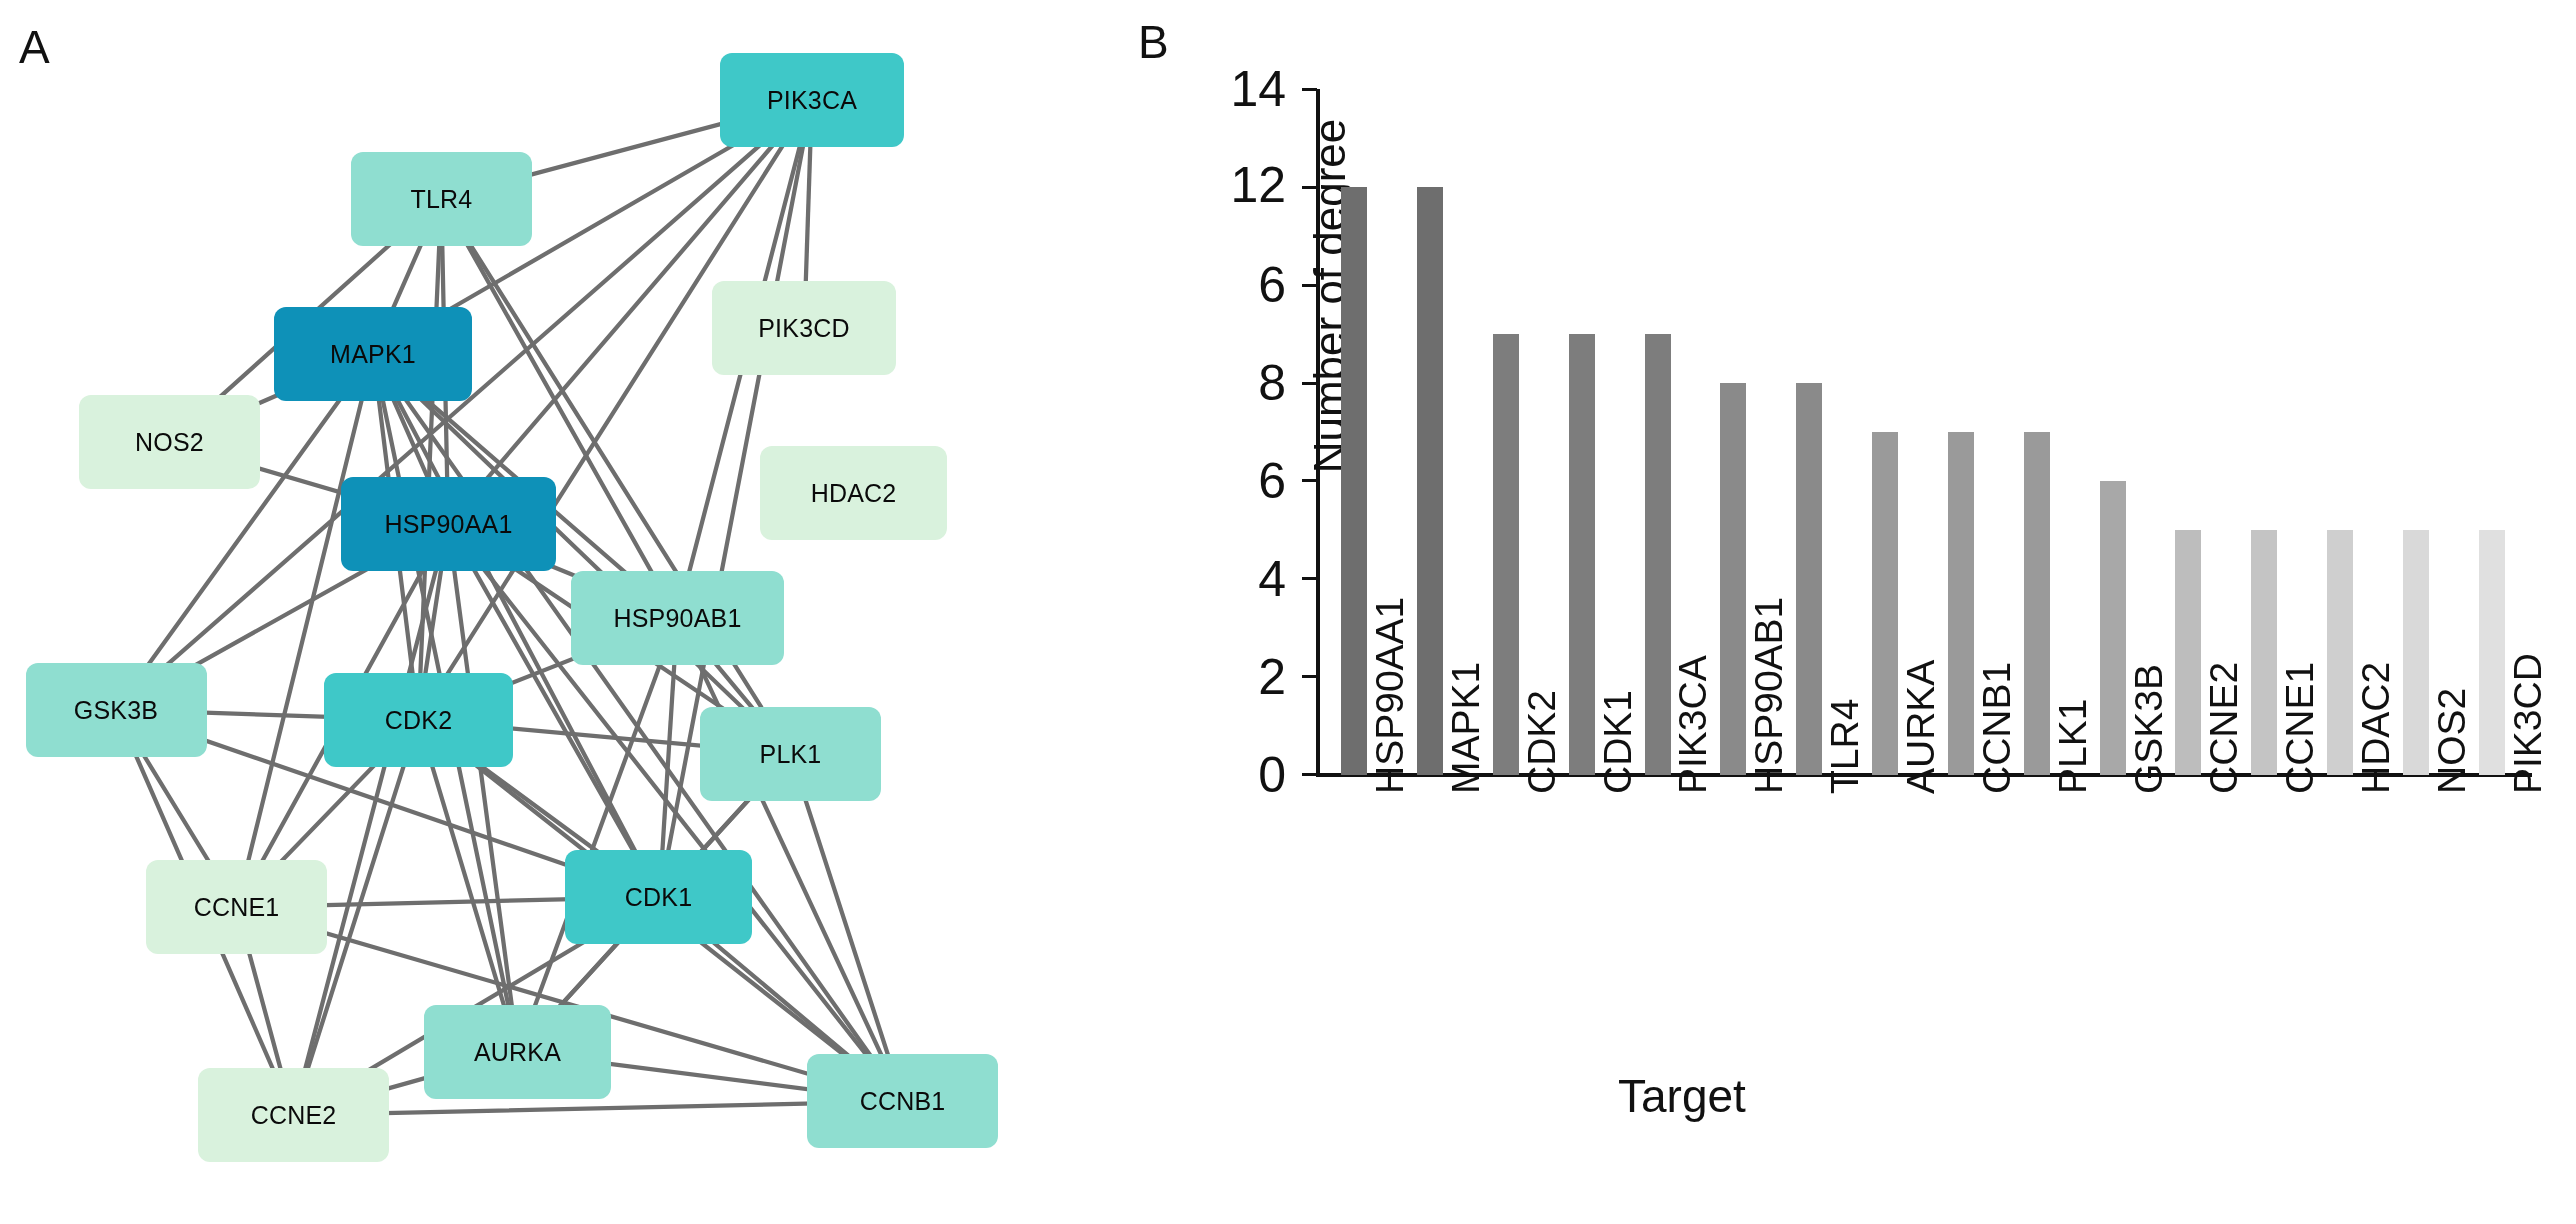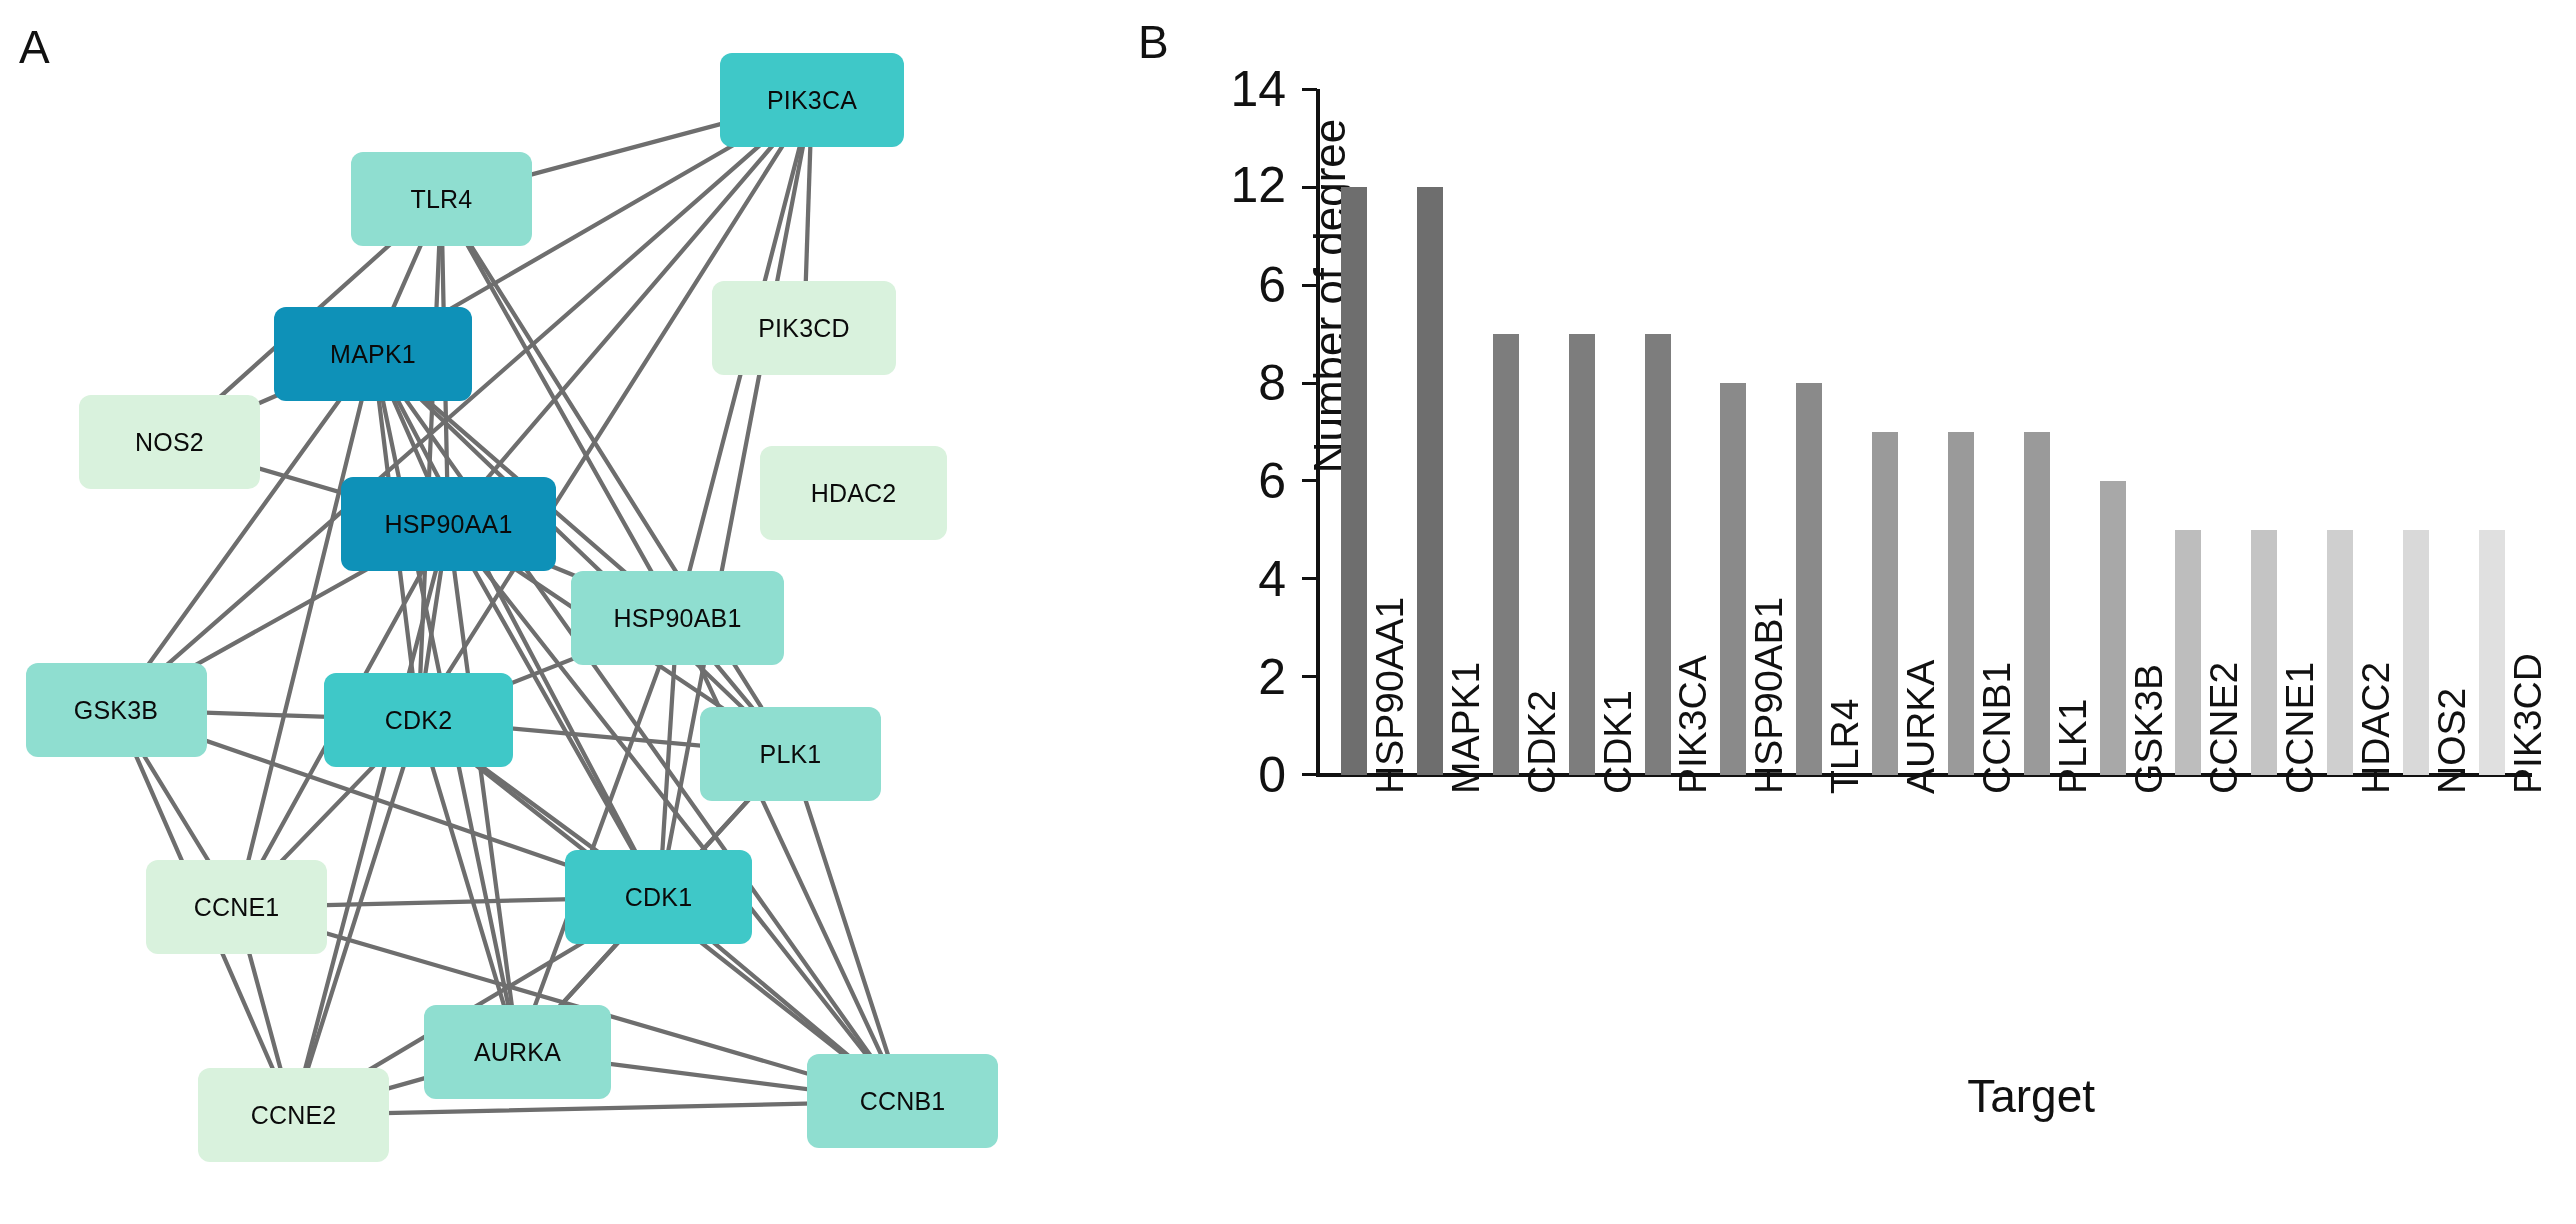--- a/index.html
+++ b/index.html
@@ -21,21 +21,21 @@
           transform:rotate(-90deg);transform-origin:center center;
           font-size:44px;color:#111;white-space:nowrap;}
   #plot{position:absolute;left:1316px;top:89px;width:1213px;height:686px;}
   #axis-line-y{position:absolute;left:1316px;top:89px;width:4.3px;height:687px;background:#111;}
   #axis-line-x{position:absolute;left:1316px;top:773px;width:1216px;height:4.3px;background:#111;}
   .ytick-mark{position:absolute;left:1302px;width:14.5px;height:3.4px;background:#111;}
   .ytick-label{position:absolute;width:94px;text-align:right;font-size:50px;color:#111;}
   .bar{position:absolute;bottom:0;}
   .xtick-label{position:absolute;font-size:39px;color:#111;white-space:nowrap;
                transform-origin:left top;transform:rotate(-90deg);}
-  #xlabel{position:absolute;left:1618px;top:1069px;width:477px;text-align:right;
+  #xlabel{position:absolute;left:1618px;top:1069px;width:477px;text-align:left;
           font-size:46px;color:#111;}
 </style>
 </head>
 <body>
 
 <div id="figure">
 
   <div id="panel-a">
     <span class="panel-letter" id="panel-a-letter">A</span>
     <svg id="net-svg" viewBox="0 0 1290 1438" preserveAspectRatio="none">

